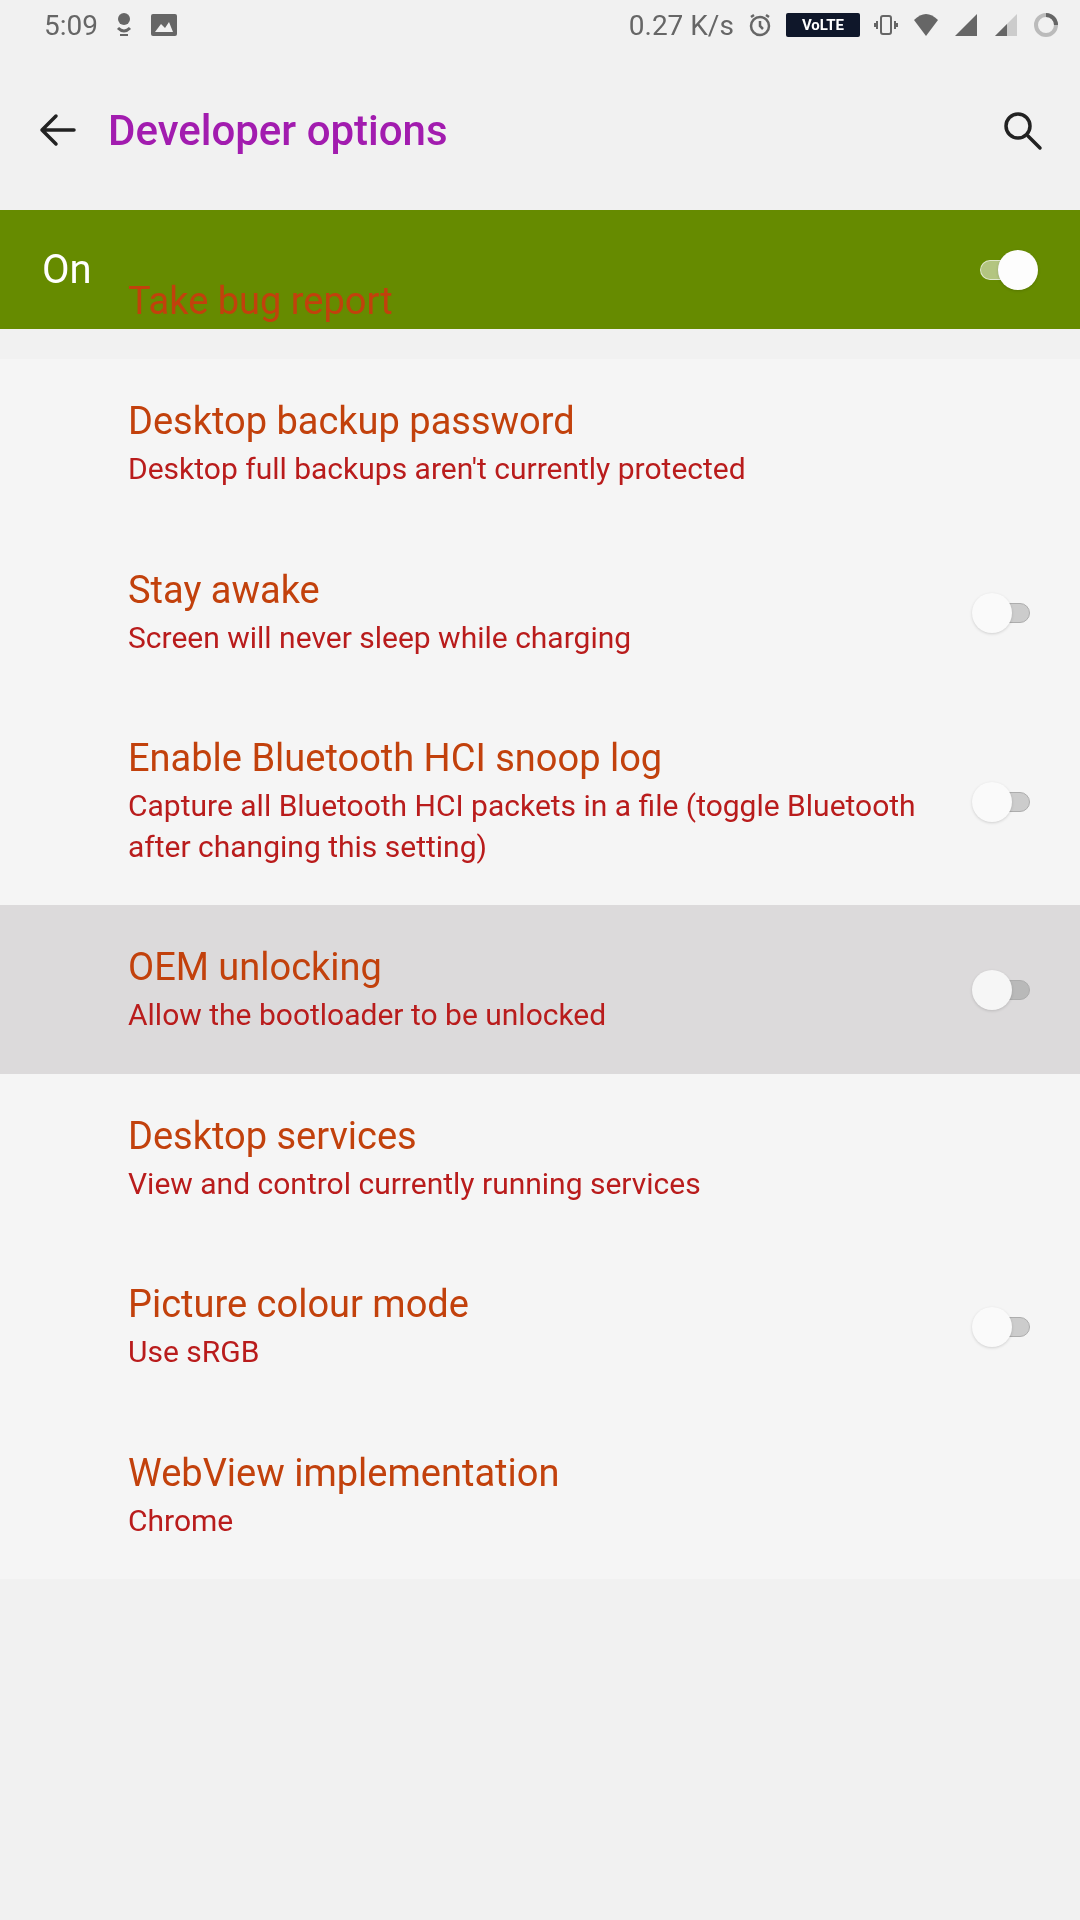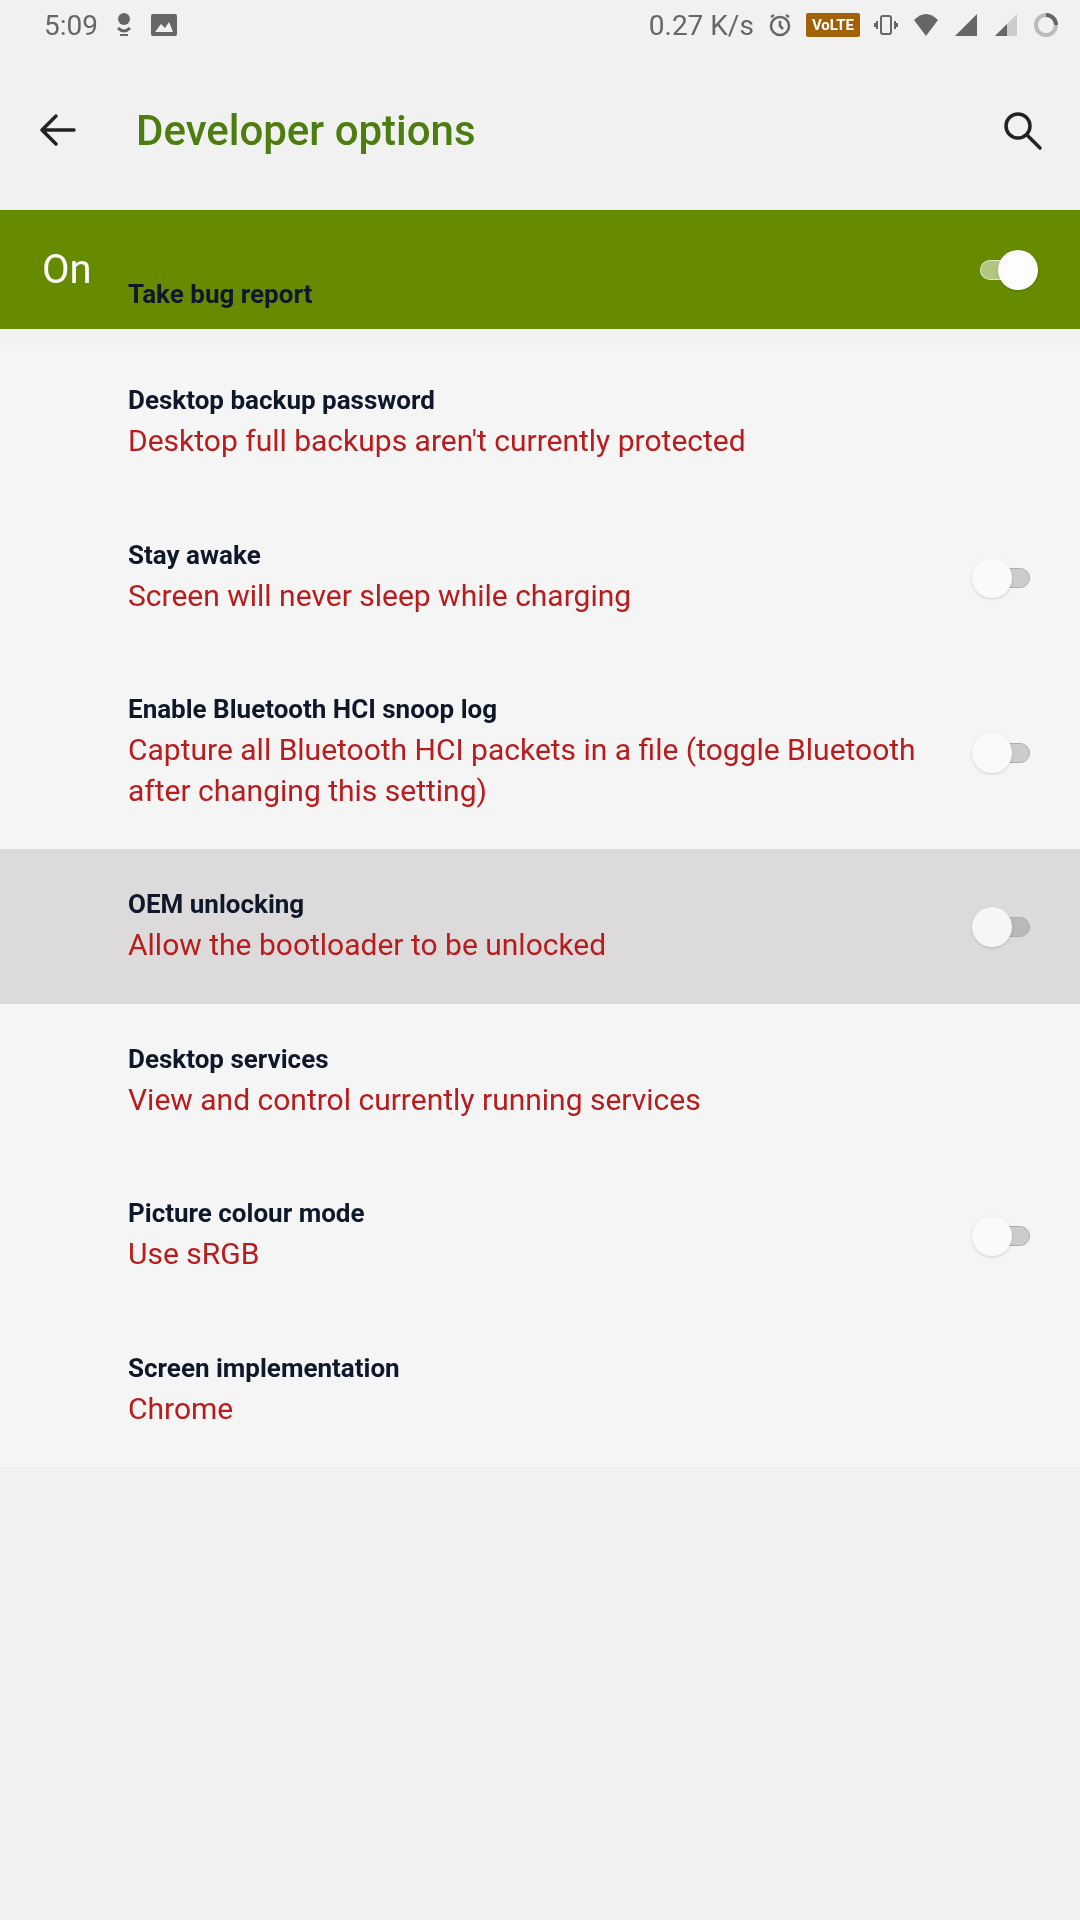--- a/index.html
+++ b/index.html
@@ -38,25 +38,25 @@
     
     .status-icon {
       width: 28px;
       height: 28px;
       display: inline-flex;
       align-items: center;
       justify-content: center;
     }
     
     .status-volte {
-      background: #a16207;
+      background: #0f172a;
       color: white;
       font-size: 15px;
       font-weight: bold;
-      padding: 3px 6px;
+      padding: 3px 16px;
       border-radius: 2px;
     }
     
     
     .app-bar {
       height: 160px;
       display: flex;
       align-items: center;
       padding: 0 28px;
       background: #f1f1f1;
@@ -67,22 +67,22 @@
       height: 60px;
       display: flex;
       align-items: center;
       justify-content: center;
       cursor: pointer;
     }
     
     .page-title {
       font-size: 42px;
       font-weight: 500;
-      color: #4d7c0f;
-      margin-left: 48px;
+      color: #a21caf;
+      margin-left: 20px;
       flex: 1;
     }
     
     .search-button {
       width: 60px;
       height: 60px;
       display: flex;
       align-items: center;
       justify-content: center;
       cursor: pointer;
@@ -112,23 +112,23 @@
     .setting-item {
       padding: 40px 42px 38px 128px;
       position: relative;
     }
     
     .setting-item.highlighted {
       background: #dcdadb;
     }
     
     .setting-title {
-      font-size: 26px;
-      color: #0f172a;
-      font-weight: 700;
+      font-size: 38px;
+      color: #c2410c;
+      font-weight: 400;
       margin-bottom: 6px;
     }
     
     .setting-subtitle {
       font-size: 30px;
       color: #b91c1c;
       line-height: 1.35;
     }
     
     .setting-with-toggle {
@@ -340,17 +340,17 @@
       <div class="setting-title">Picture colour mode</div>
       <div class="setting-subtitle">Use sRGB</div>
     </div>
     <div class="toggle off-dark">
       <div class="toggle-track"></div>
       <div class="toggle-thumb"></div>
     </div>
   </div>
 
   <div class="setting-item">
-    <div class="setting-title">Screen implementation</div>
+    <div class="setting-title">WebView implementation</div>
     <div class="setting-subtitle">Chrome</div>
   </div>
 
 </div>
 
 </body></html>

